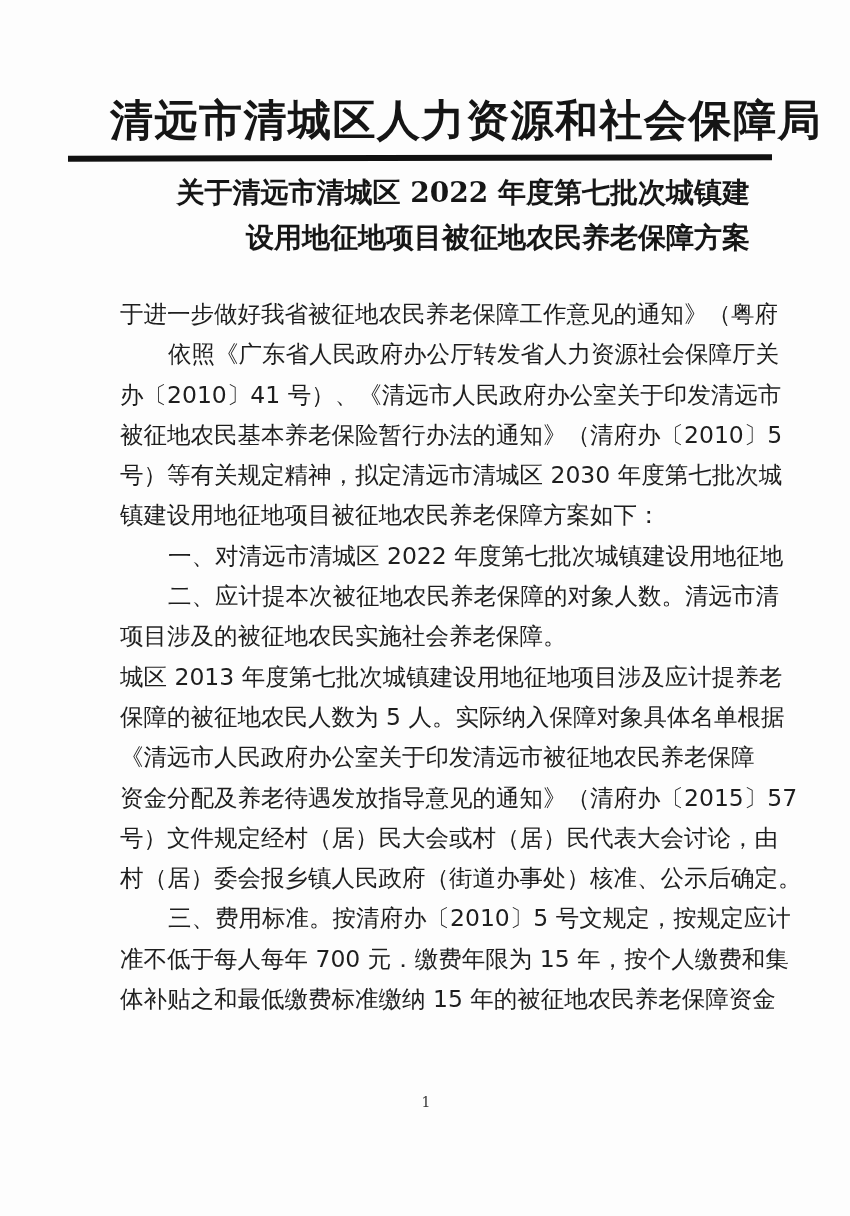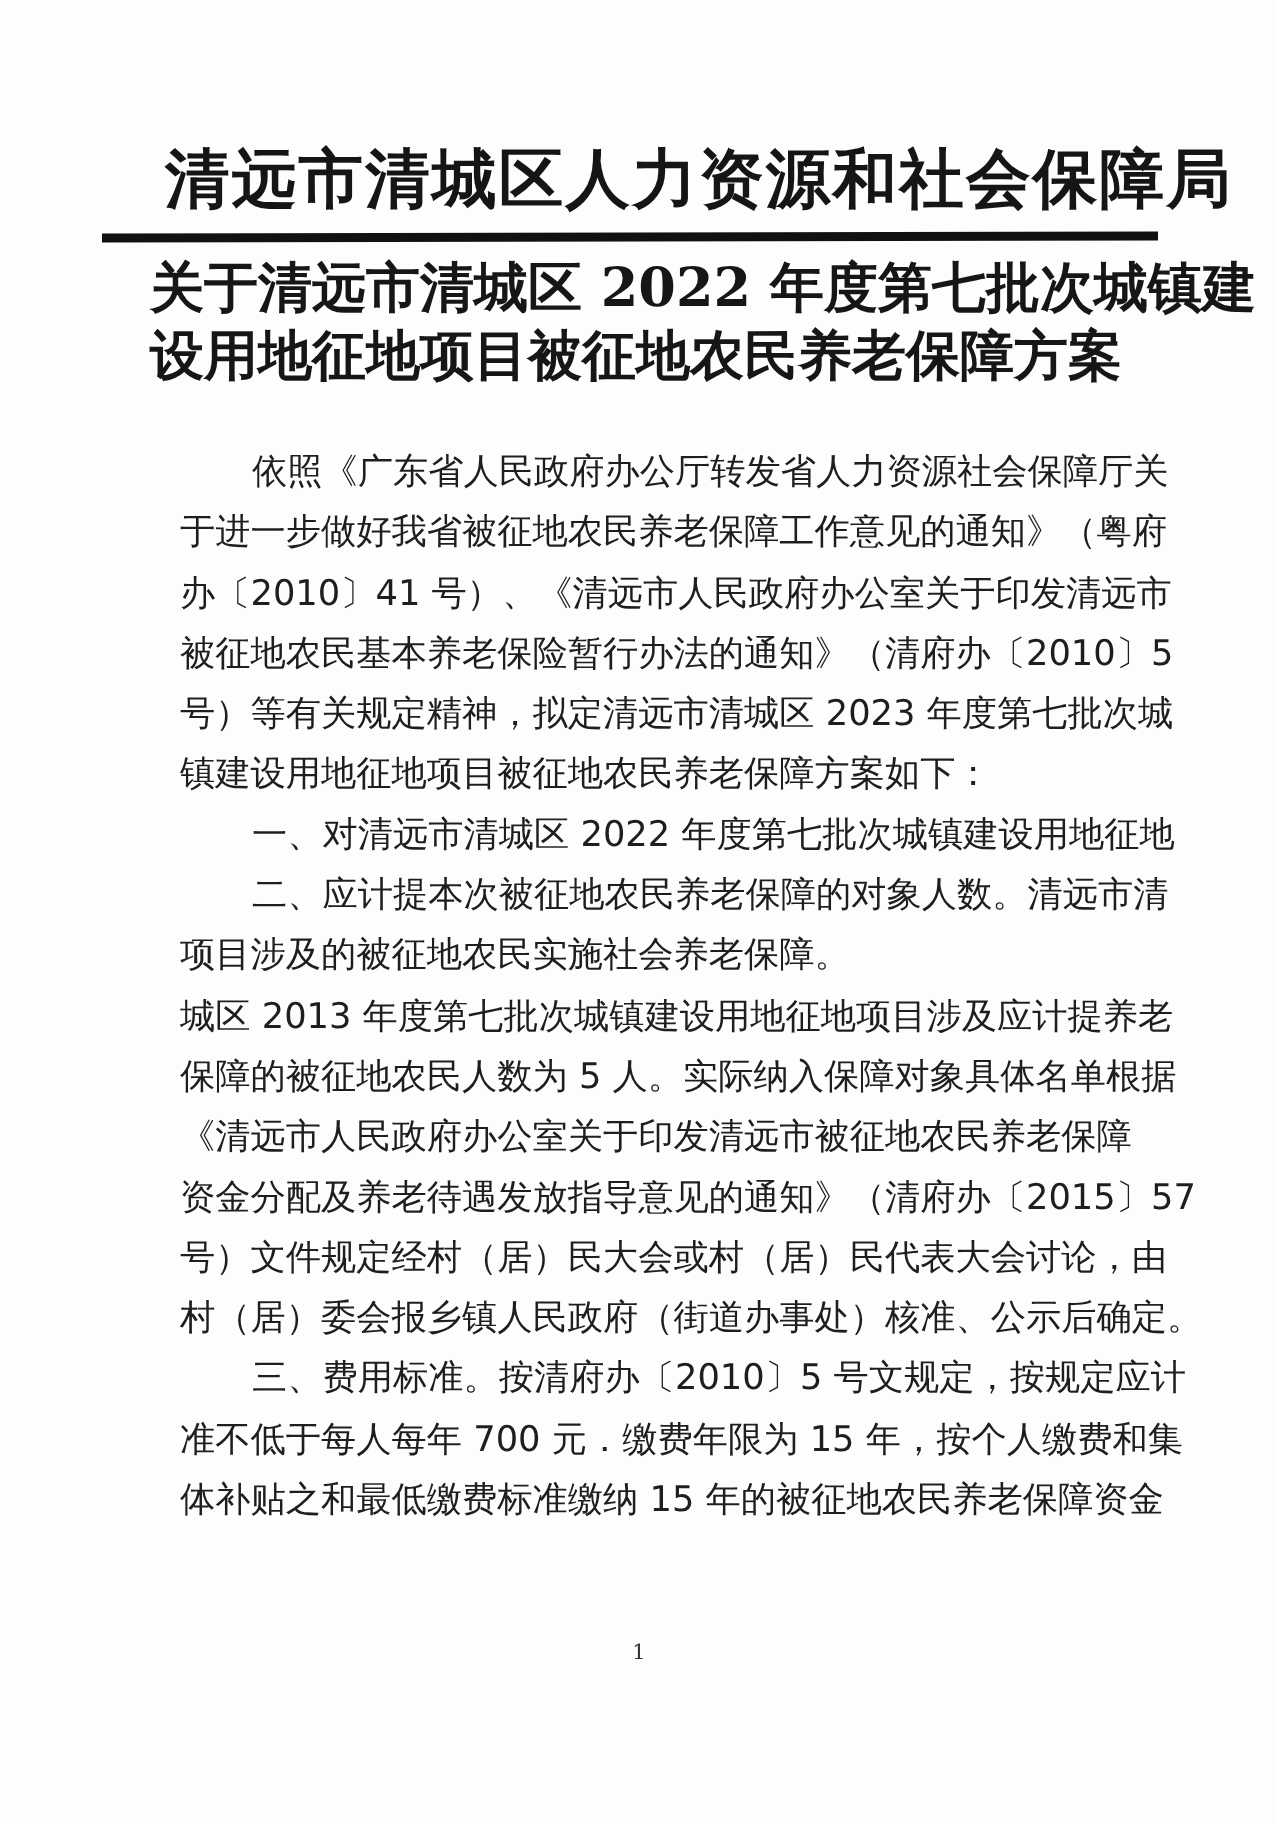--- a/index.html
+++ b/index.html
@@ -12,22 +12,22 @@
     letter-spacing: 1.5px; white-space: nowrap; text-align: center;
     line-height: 56px;
   }
   .rule {
     position: absolute; left: 68px; top: 155px; width: 704px; height: 6px;
     background: #111; transform: rotate(-0.12deg);
   }
   .doc-title {
     position: absolute; left: 100px; top: 170px; width: 650px;
     font-family: "DejaVu Serif", "Liberation Serif", serif;
-    font-size: 36px; font-weight: bold; color: #161616;
-    text-align: left; line-height: 45px;
+    font-size: 28px; font-weight: bold; color: #161616;
+    text-align: right; line-height: 45px;
   }
   .doc-title div { white-space: nowrap; }
   .body-text {
     position: absolute; left: 120px; top: 294px; width: 614px;
     font-family: "DejaVu Sans", "Liberation Sans", sans-serif;
     font-size: 23.5px; color: #1e1e1e; line-height: 40.3px;
   }
   .line { white-space: nowrap; text-align: justify; text-align-last: justify; height: 40.3px; overflow: visible; }
   .line.last { text-align-last: left; }
   .line.indent { padding-left: 48px; }
@@ -42,25 +42,25 @@
 <div class="page">
   <div class="org-header">清远市清城区人力资源和社会保障局</div>
   <div class="rule"></div>
 
   <div class="doc-title">
     <div>关于清远市清城区 2022 年度第七批次城镇建</div>
     <div>设用地征地项目被征地农民养老保障方案</div>
   </div>
 
   <div class="body-text">
+    <div class="line">于进一步做好我省被征地农民养老保障工作意见的通知》（粤府</div>
     <div class="line indent">依照《广东省人民政府办公厅转发省人力资源社会保障厅关</div>
-    <div class="line">于进一步做好我省被征地农民养老保障工作意见的通知》（粤府</div>
     <div class="line">办〔2010〕41 号）、《清远市人民政府办公室关于印发清远市</div>
     <div class="line">被征地农民基本养老保险暂行办法的通知》（清府办〔2010〕5</div>
-    <div class="line">号）等有关规定精神，拟定清远市清城区 2023 年度第七批次城</div>
+    <div class="line">号）等有关规定精神，拟定清远市清城区 2030 年度第七批次城</div>
     <div class="line last">镇建设用地征地项目被征地农民养老保障方案如下：</div>
     <div class="line indent">一、对清远市清城区 2022 年度第七批次城镇建设用地征地</div>
     <div class="line indent">二、应计提本次被征地农民养老保障的对象人数。清远市清</div>
     <div class="line last">项目涉及的被征地农民实施社会养老保障。</div>
     <div class="line">城区 2013 年度第七批次城镇建设用地征地项目涉及应计提养老</div>
     <div class="line">保障的被征地农民人数为 5 人。实际纳入保障对象具体名单根据</div>
     <div class="line">《清远市人民政府办公室关于印发清远市被征地农民养老保障</div>
     <div class="line">资金分配及养老待遇发放指导意见的通知》（清府办〔2015〕57</div>
     <div class="line">号）文件规定经村（居）民大会或村（居）民代表大会讨论，由</div>
     <div class="line">村（居）委会报乡镇人民政府（街道办事处）核准、公示后确定。</div>

